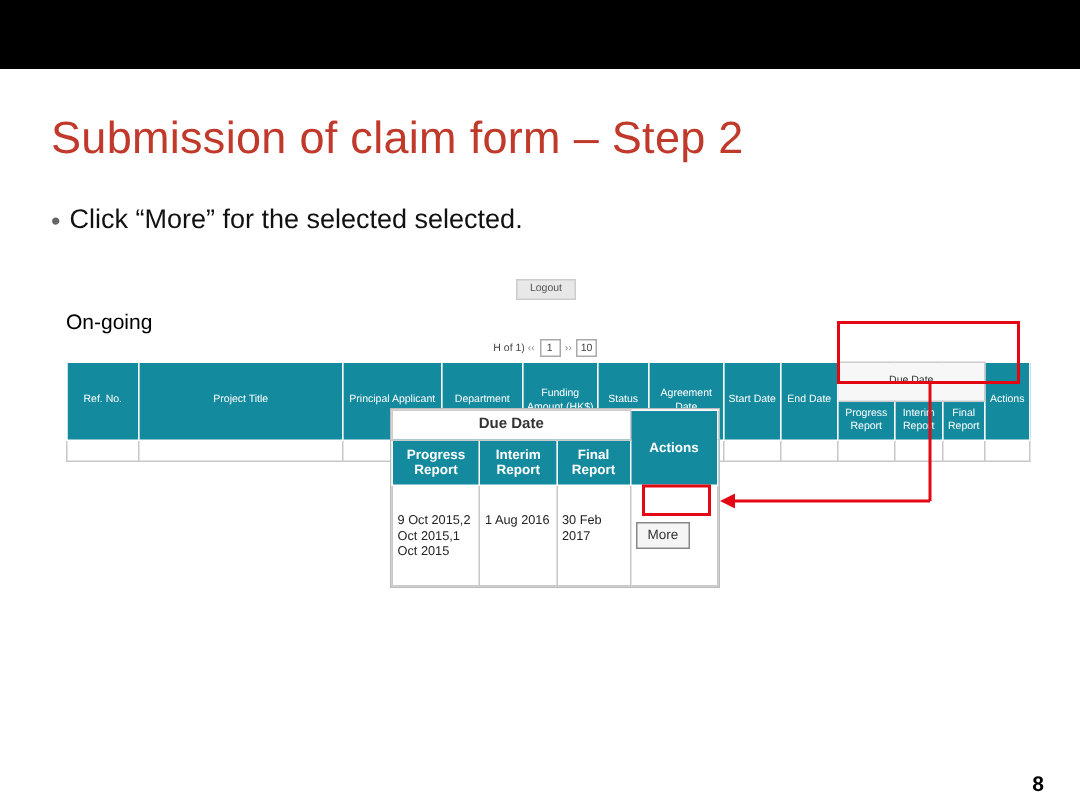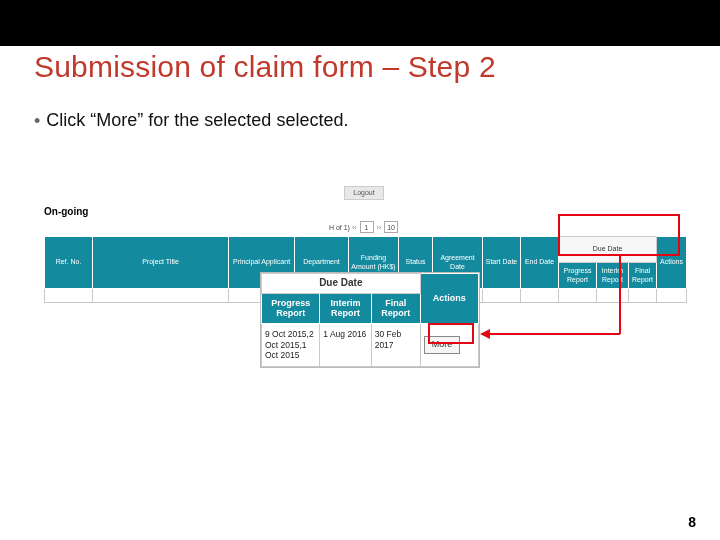--- a/index.html
+++ b/index.html
@@ -13,21 +13,21 @@
   }
   .topbar {
     width: 100%;
     height: 46px;
     background: #000;
   }
   .title {
     font-size: 30px;
     color: #c0392b;
     font-weight: 400;
-    margin: 4px 0 0 34px;
+    margin: 30px 0 0 34px;
     letter-spacing: 0.2px;
   }
   .bullet-line {
     margin: 26px 0 0 34px;
     font-size: 18px;
     color: #111;
     display: flex;
     align-items: flex-start;
     gap: 6px;
   }
@@ -47,22 +47,22 @@
     width: 40px;
     height: 14px;
     background: #e8e8e8;
     border: 1px solid #ccc;
     font-size: 7px;
     color: #555;
     text-align: center;
     line-height: 12px;
   }
   .ongoing {
-    font-size: 10px;
-    font-weight: bold;
+    font-size: 14px;
+    font-weight: normal;
     color: #000;
     margin-bottom: 4px;
   }
   .pager {
     text-align: center;
     font-size: 7px;
     color: #444;
     margin-bottom: 3px;
   }
   .pager .pg {
@@ -142,21 +142,21 @@
     font-weight: bold;
     border: 1px solid #fff;
     padding: 4px 2px;
     text-align: center;
     line-height: 1.2;
   }
   .ztbl td {
     font-size: 8.5px;
     color: #222;
     border: 1px solid #c8c8c8;
-    padding: 5px 3px;
+    padding: 17px 3px;
     vertical-align: top;
     line-height: 1.25;
   }
   .zc1 { width: 50px; }
   .zc2 { width: 44px; }
   .zc3 { width: 42px; }
   .zc4 { width: 50px; }
   .more-btn {
     display: inline-block;
     border: 1px solid #888;

